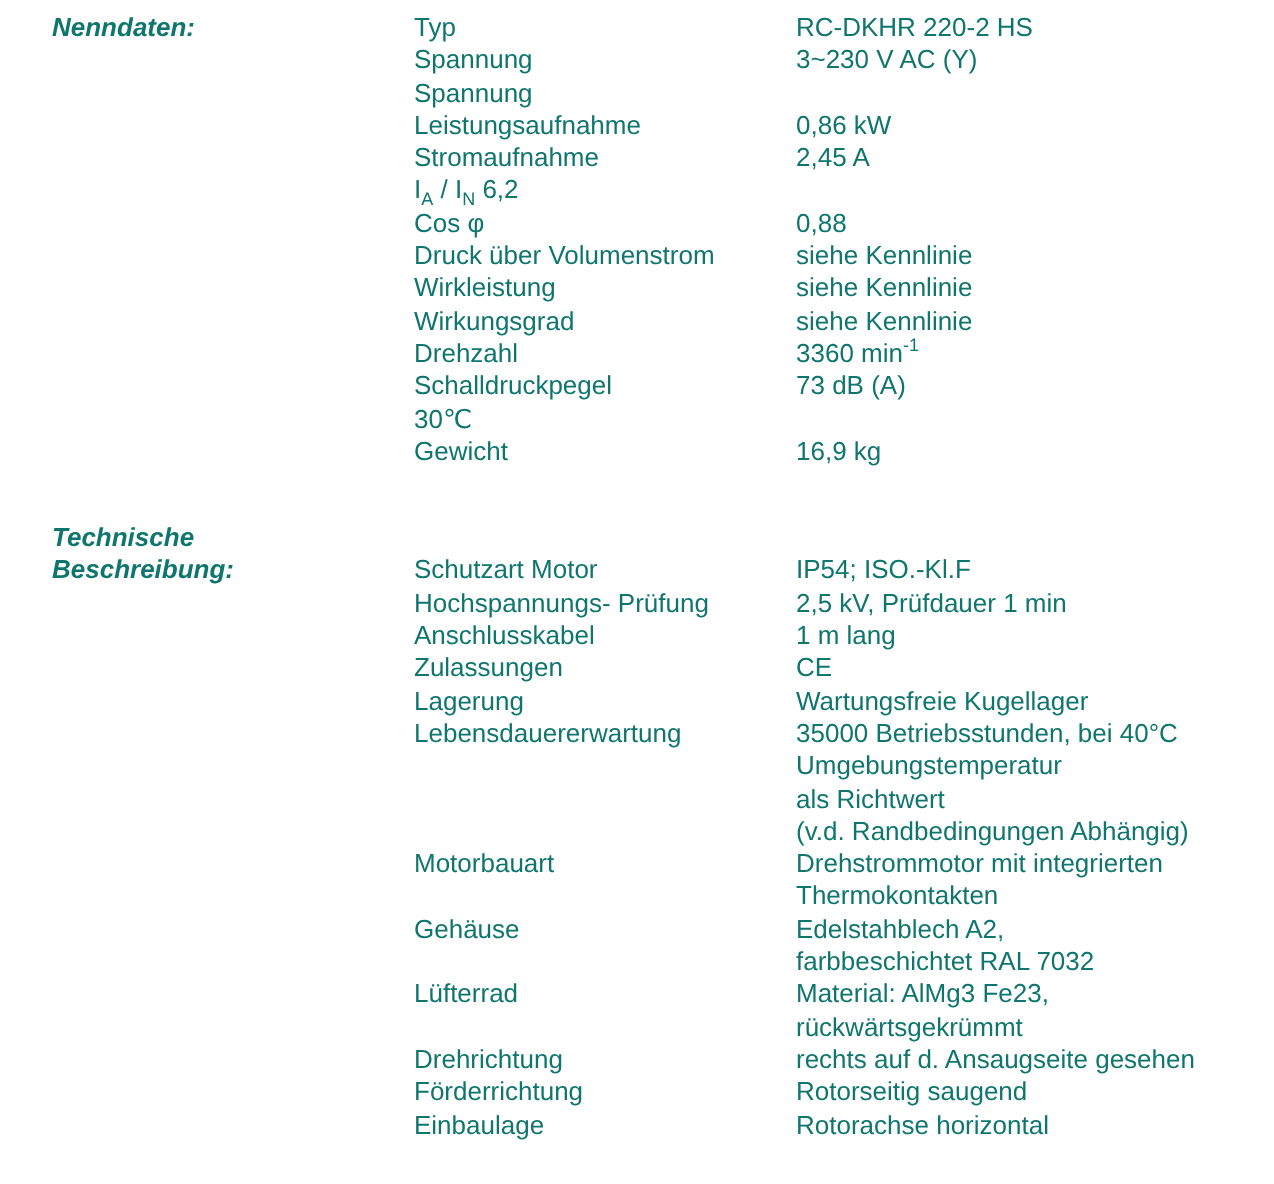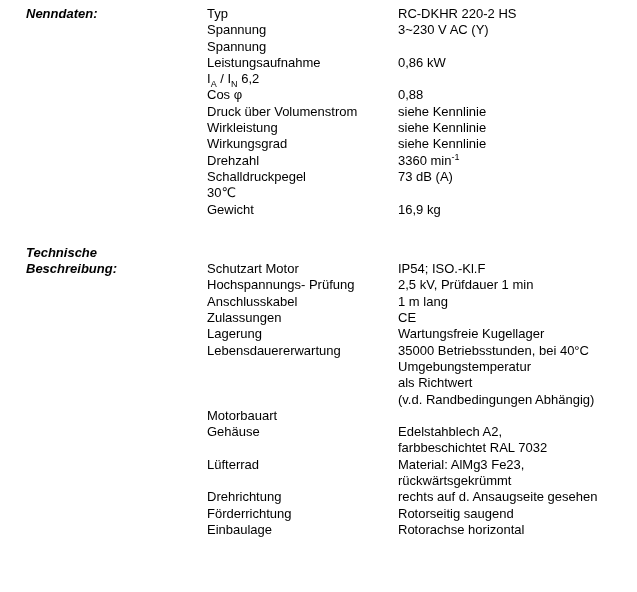--- a/index.html
+++ b/index.html
@@ -7,21 +7,21 @@
     padding: 0;
     background: #ffffff;
   }
   .page {
     position: relative;
     width: 637px;
     height: 592px;
     box-sizing: border-box;
     padding: 6px 0 0 26px;
     background: #ffffff;
-    color: #000000;
+    color: #0f766e;
     font-family: "Liberation Sans", "DejaVu Sans", sans-serif;
     font-size: 13px;
     line-height: 16.3px;
     overflow: hidden;
   }
   .spec-section {
     display: flex;
     align-items: flex-start;
   }
   .section-gap {
@@ -86,20 +86,26 @@
         <div class="spec-row">
           <div class="attr">Spannung</div>
         </div>
         <div class="spec-row">
           <div class="attr">Leistungsaufnahme</div>
           <div class="val">
             <div class="val-line">0,86 kW</div>
           </div>
         </div>
         <div class="spec-row">
+          <div class="attr">Stromaufnahme</div>
+          <div class="val">
+            <div class="val-line">2,45 A</div>
+          </div>
+        </div>
+        <div class="spec-row">
           <div class="val">
             <div class="val-line"><span>I</span><span class="sub">A</span><span> / I</span><span class="sub">N</span><span> 6,2</span></div>
           </div>
         </div>
         <div class="spec-row">
           <div class="attr">Cos φ</div>
           <div class="val">
             <div class="val-line">0,88</div>
           </div>
         </div>
@@ -187,20 +193,24 @@
           <div class="attr">Lebensdauererwartung</div>
           <div class="val">
             <div class="val-line">35000 Betriebsstunden, bei 40°C</div>
             <div class="val-line">Umgebungstemperatur</div>
             <div class="val-line">als Richtwert</div>
             <div class="val-line">(v.d. Randbedingungen Abhängig)</div>
           </div>
         </div>
         <div class="spec-row">
           <div class="attr">Motorbauart</div>
+          <div class="val">
+            <div class="val-line">Drehstrommotor mit integrierten</div>
+            <div class="val-line">Thermokontakten</div>
+          </div>
         </div>
         <div class="spec-row">
           <div class="attr">Gehäuse</div>
           <div class="val">
             <div class="val-line">Edelstahblech A2,</div>
             <div class="val-line">farbbeschichtet RAL 7032</div>
           </div>
         </div>
         <div class="spec-row">
           <div class="attr">Lüfterrad</div>

